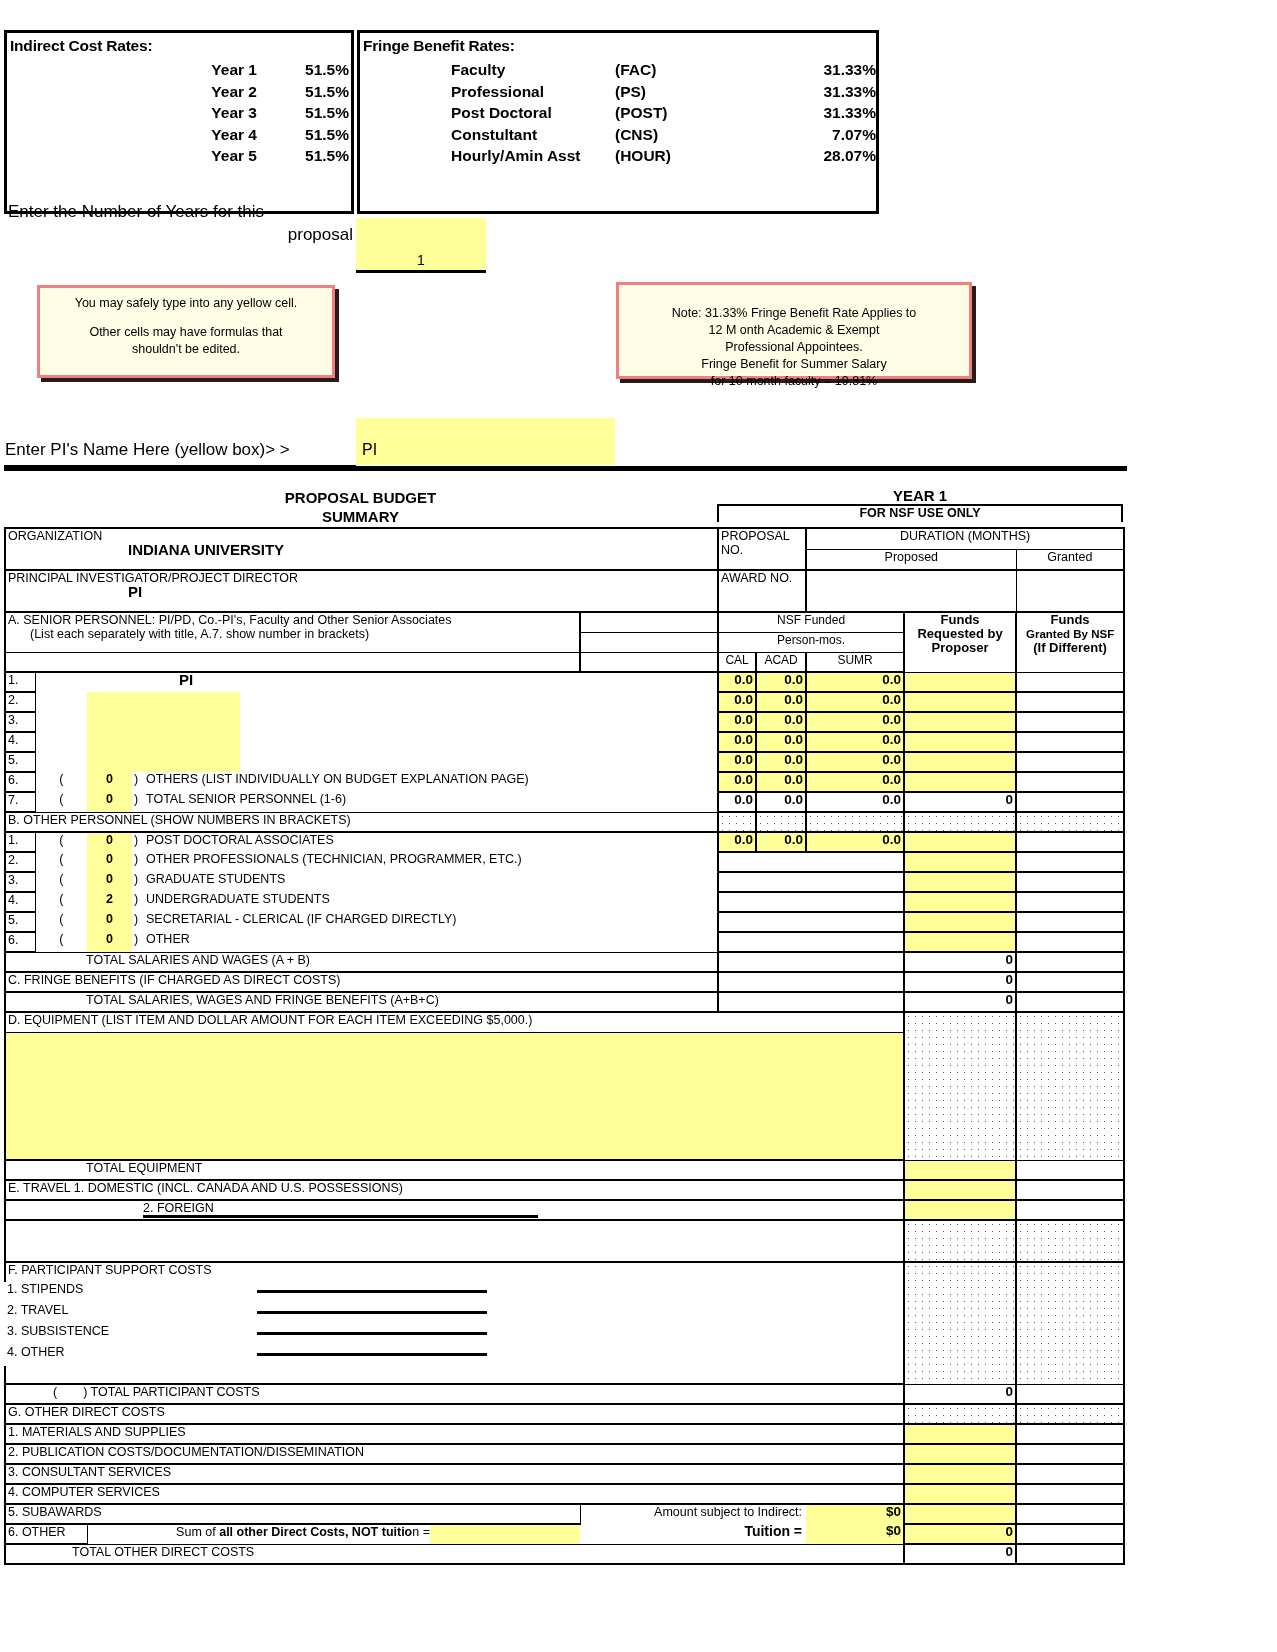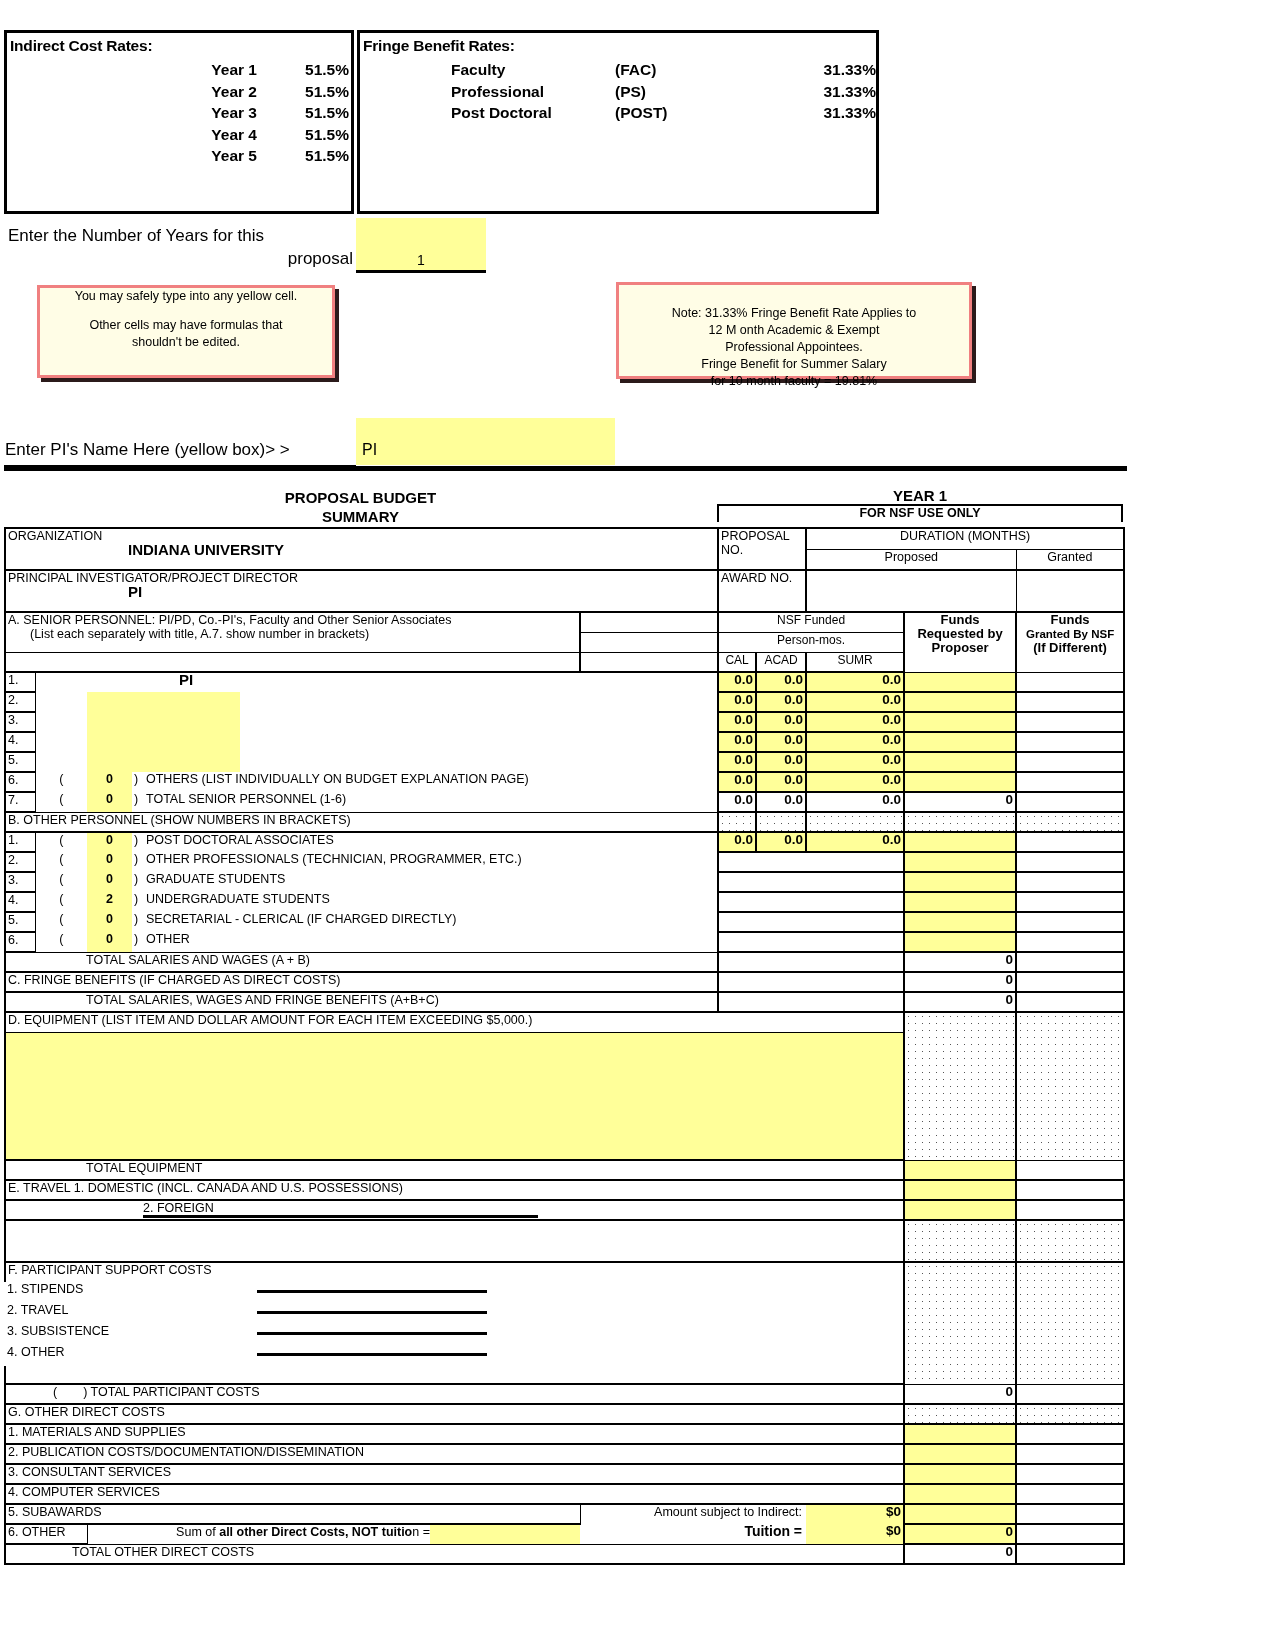--- a/index.html
+++ b/index.html
@@ -25,40 +25,41 @@
   .rate-title { font-size: 15.5px; font-weight:bold; padding:2px 0 4px 3px; letter-spacing:-0.2px;}
   .rate-row { display:flex; font-size:15.5px; font-weight:bold; line-height:21.5px; }
   .icr .rate-row .y { width:250px; text-align:right; }
   .icr .rate-row .v { width:92px; text-align:right; }
   .fbr .rate-row .n { width:255px; padding-left:91px; text-align:left; }
   .fbr .rate-row .c { width:135px; text-align:left; }
   .fbr .rate-row .v { width:126px; text-align:right; }
 
   
   .years-label {
-    position:absolute; left:8px; top:224px; width:345px;
+    position:absolute; left:8px; top:200px; width:345px;
     font-size:17px; line-height:23px; text-align:right;
   }
   .years-label .l1 { display:block; text-align:left; }
   .years-label .l2 { display:block; text-align:right; }
   .years-cell {
     position:absolute; left:356px; top:218px; width:130px; height:55px;
     background:#ffff99; border-bottom:3px solid #000;
     font-size:14px; text-align:center; padding-top:34px;
   }
 
   
   .callout {
     position:absolute;
     background:#fffde6;
     border: 3px solid #f08080;
     box-shadow: 4px 4px 0 #2b1a1a;
     font-size:12.5px;
     line-height:17px;
     text-align:center;
+    padding-top:7px;
   }
   .callout.left { left:37px; top:285px; width:298px; height:93px; }
   .callout.left .sp { display:block; height:12px; }
   .callout.right { left:616px; top:282px; width:356px; height:97px; padding-top:20px; }
 
   
   .pi-yellow { position:absolute; left:356px; top:418px; width:259px; height:47px; background:#ffff99; }
   .pi-label { position:absolute; left:5px; top:440px; font-size:17px; }
   .pi-value { position:absolute; left:362px; top:441px; font-size:16px; }
   .pi-underline { position:absolute; left:4px; top:465px; width:352px; height:2px; background:#000; }
@@ -135,20 +136,30 @@
     </div>
     <div class="rate-row">
       <span class="n">Professional</span>
       <span class="c">(PS)</span>
       <span class="v">31.33%</span>
     </div>
     <div class="rate-row">
       <span class="n">Post Doctoral</span>
       <span class="c">(POST)</span>
       <span class="v">31.33%</span>
+    </div>
+    <div class="rate-row">
+      <span class="n">Constultant</span>
+      <span class="c">(CNS)</span>
+      <span class="v">7.07%</span>
+    </div>
+    <div class="rate-row">
+      <span class="n">Hourly/Amin Asst</span>
+      <span class="c">(HOUR)</span>
+      <span class="v">28.07%</span>
     </div>
   </div>
 </div>
 
 <div class="years-label">
   <span class="l1">Enter the Number of Years for this</span>
   <span class="l2">proposal</span>
 </div>
 <div class="years-cell">1</div>
 

